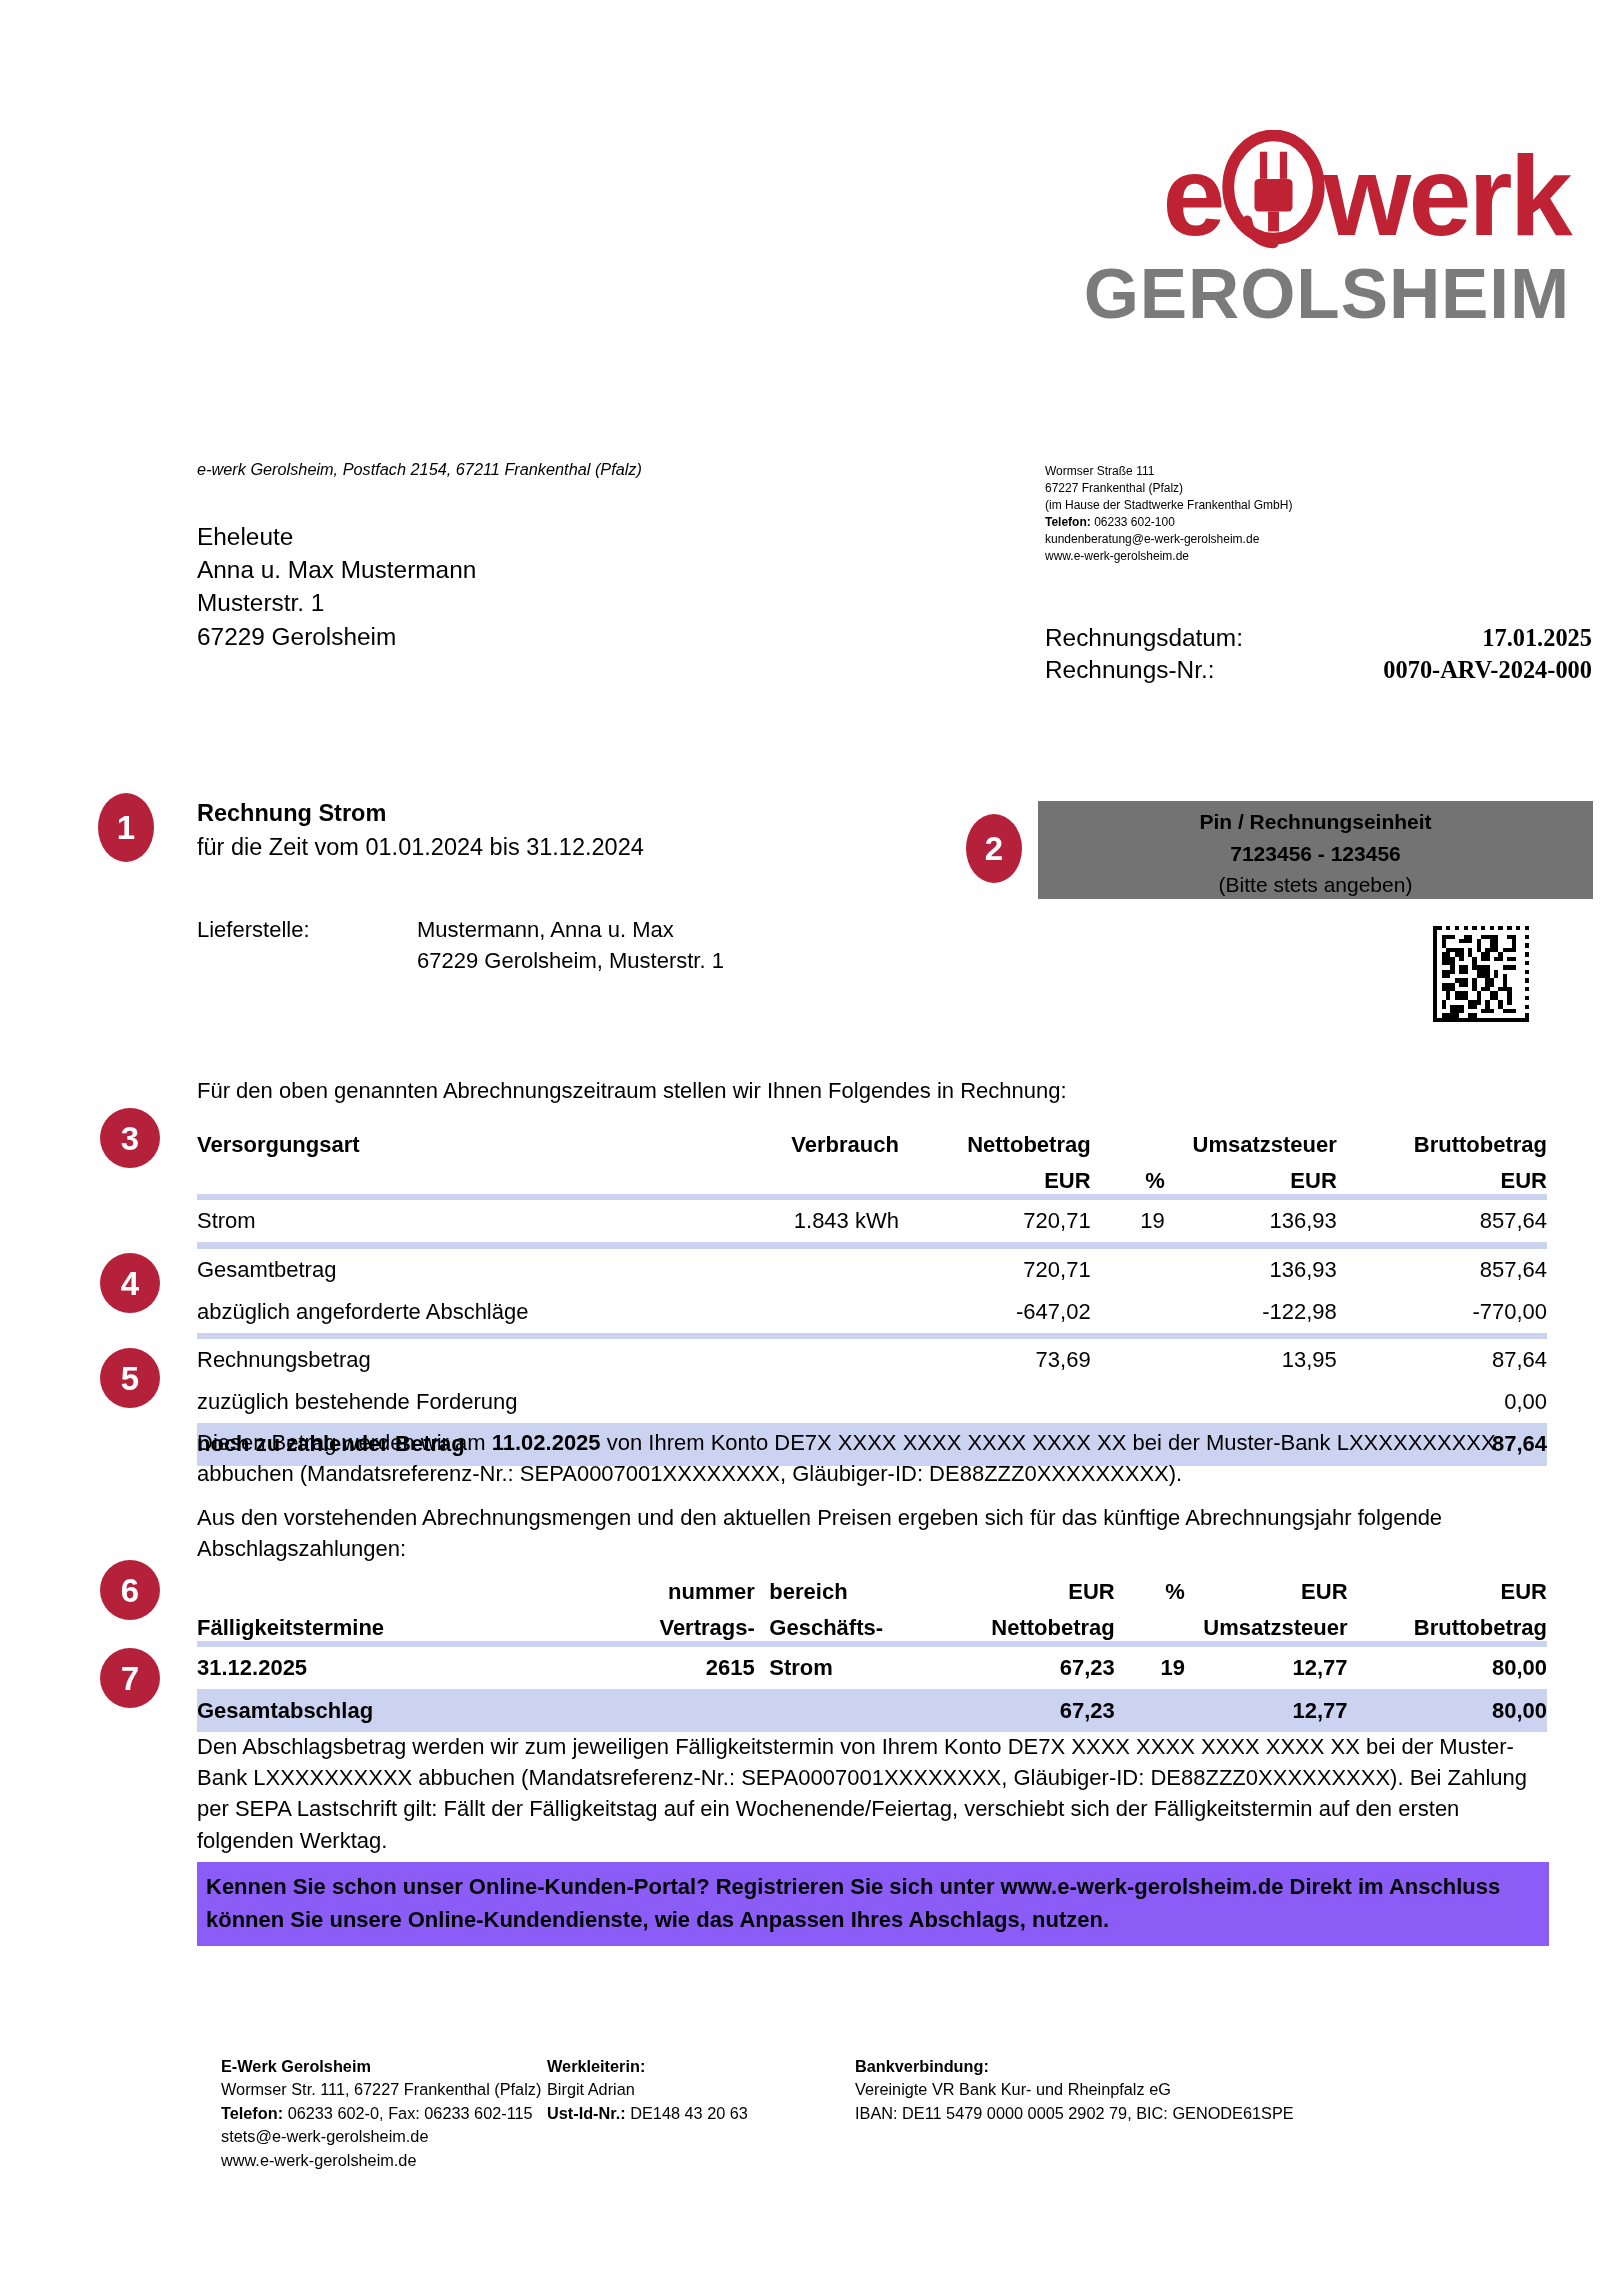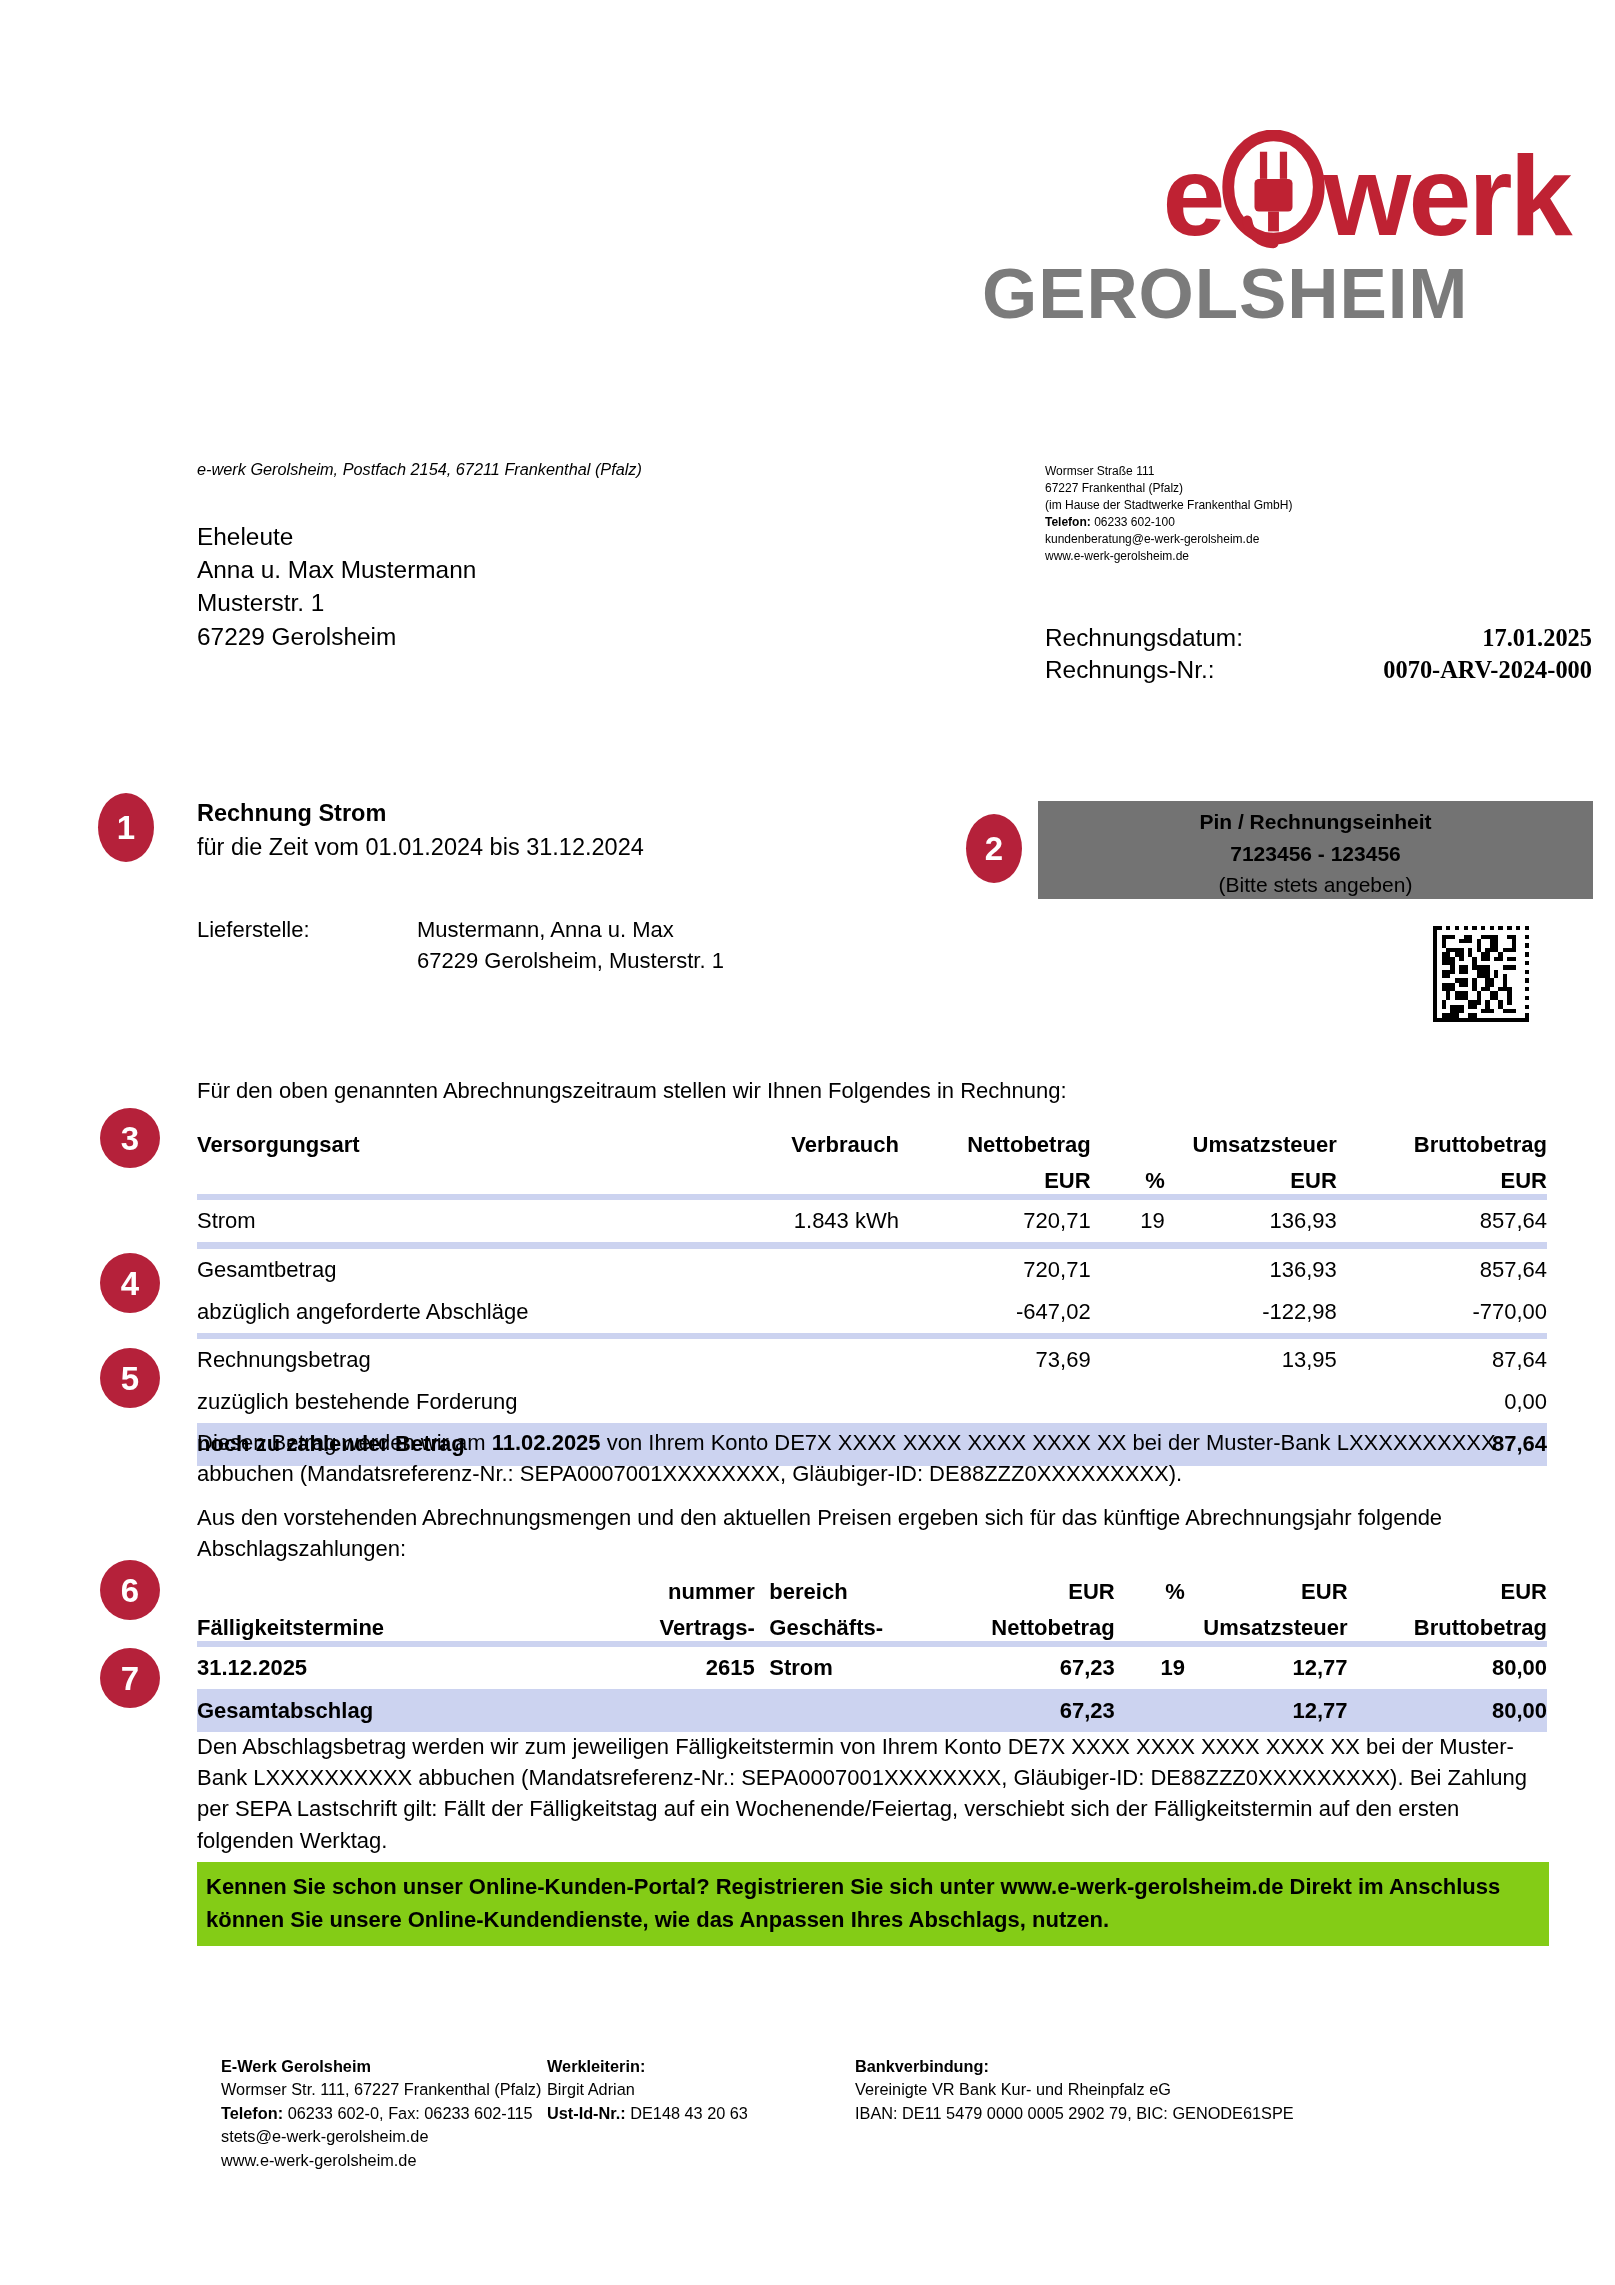--- a/index.html
+++ b/index.html
@@ -50,20 +50,21 @@
   .logo-plug svg { display: block; }
   .logo-werk {
     font-size: 113px;
     font-weight: bold;
     color: #bf2233;
     line-height: 0.82;
     letter-spacing: -2.7px;
     margin-left: -5.4px;
   }
   .logo-row2 {
+    text-align: right;
     font-size: 71px;
     font-weight: bold;
     color: #7b7b7b;
     letter-spacing: 0.9px;
     line-height: 1;
     margin-top: 5.4px;
   }
 
   
   .sender-line {
@@ -223,21 +224,21 @@
     width: 1352px;
     font-size: 22px;
     line-height: 1.42;
   }
   .para b { font-weight: bold; }
 
   .promo {
     position: absolute;
     left: 197px;
     width: 1352px;
-    background: #84cc16;
+    background: #8b5cf6;
     font-size: 22px;
     font-weight: bold;
     line-height: 1.5;
     padding: 8.1px 0 10px 9px;
     box-sizing: border-box;
   }
 
   
   .footer {
     position: absolute;

